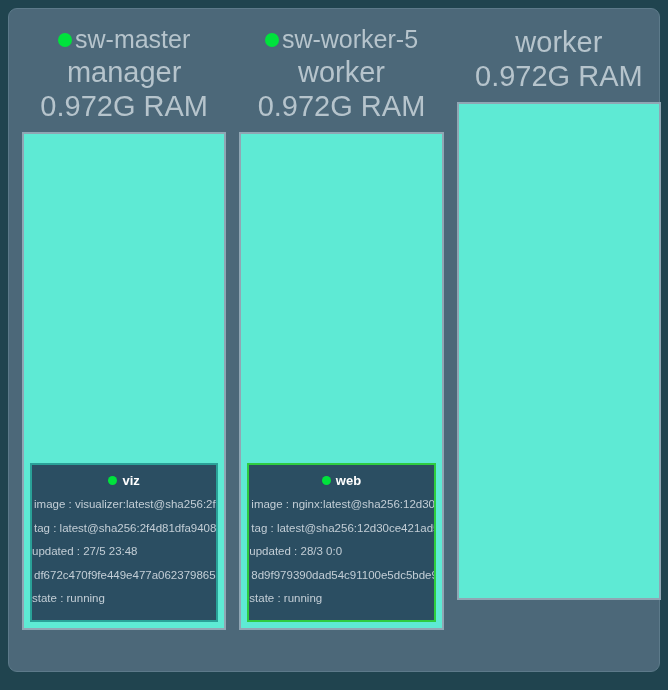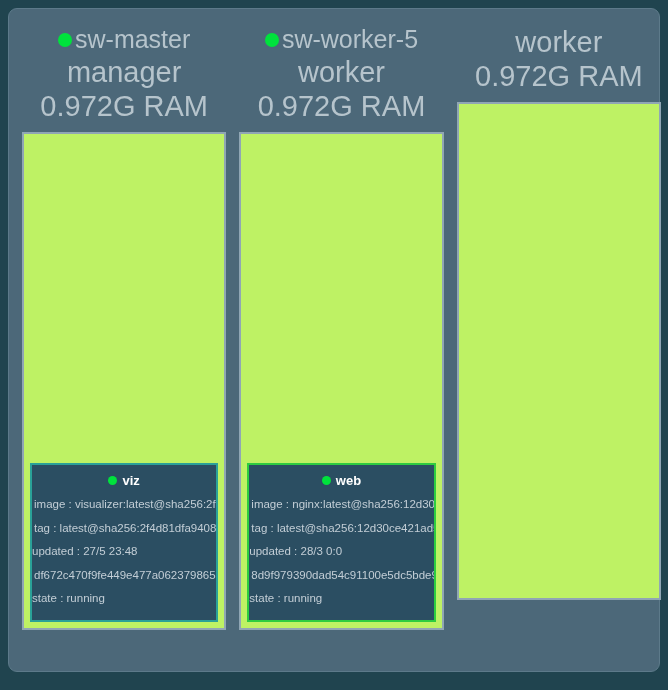--- a/index.html
+++ b/index.html
@@ -78,21 +78,21 @@
   .node-ram {
     font-size: 29px;
     white-space: nowrap;
   }
 
   
   .node-body {
     position: relative;
     margin-top: 9px;
     height: 498px;
-    background: #bef264;
+    background: #5eead4;
     border: 2px solid #90a6b4;
     box-sizing: border-box;
     overflow: hidden;
   }
 
   
   .task-list {
     position: absolute;
     left: 6px;
     right: 6px;

